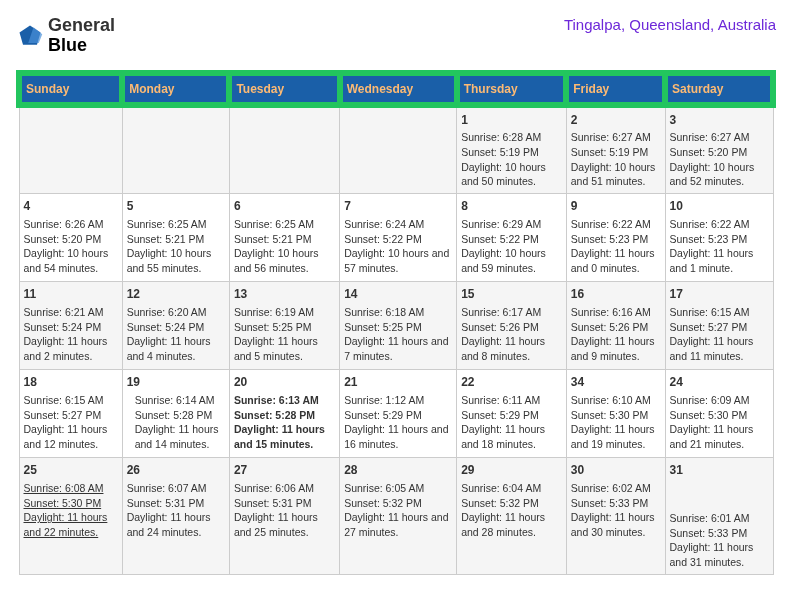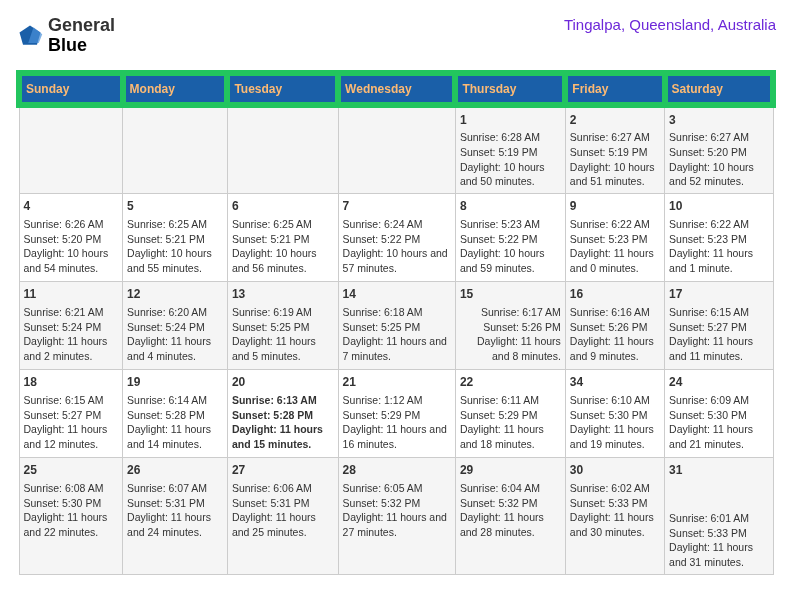--- a/index.html
+++ b/index.html
@@ -162,21 +162,21 @@
 Daylight: 10 hours and 56 minutes.</div>
         </td>
         <td>
           <span class="day-num">7</span>
           <div class="day-info" style="white-space: pre-line;">Sunrise: 6:24 AM
 Sunset: 5:22 PM
 Daylight: 10 hours and 57 minutes.</div>
         </td>
         <td>
           <span class="day-num">8</span>
-          <div class="day-info" style="white-space: pre-line;">Sunrise: 5:23 AM
+          <div class="day-info" style="white-space: pre-line;">Sunrise: 6:29 AM
 Sunset: 5:22 PM
 Daylight: 10 hours and 59 minutes.</div>
         </td>
         <td>
           <span class="day-num">9</span>
           <div class="day-info" style="white-space: pre-line;">Sunrise: 6:22 AM
 Sunset: 5:23 PM
 Daylight: 11 hours and 0 minutes.</div>
         </td>
         <td>
@@ -206,21 +206,21 @@
 Daylight: 11 hours and 5 minutes.</div>
         </td>
         <td>
           <span class="day-num">14</span>
           <div class="day-info" style="white-space: pre-line;">Sunrise: 6:18 AM
 Sunset: 5:25 PM
 Daylight: 11 hours and 7 minutes.</div>
         </td>
         <td>
           <span class="day-num">15</span>
-          <div class="day-info" style="white-space: pre-line; text-align: right;">Sunrise: 6:17 AM
+          <div class="day-info" style="white-space: pre-line;">Sunrise: 6:17 AM
 Sunset: 5:26 PM
 Daylight: 11 hours and 8 minutes.</div>
         </td>
         <td>
           <span class="day-num">16</span>
           <div class="day-info" style="white-space: pre-line;">Sunrise: 6:16 AM
 Sunset: 5:26 PM
 Daylight: 11 hours and 9 minutes.</div>
         </td>
         <td>
@@ -232,21 +232,21 @@
       </tr>
       <tr>
         <td>
           <span class="day-num">18</span>
           <div class="day-info" style="white-space: pre-line;">Sunrise: 6:15 AM
 Sunset: 5:27 PM
 Daylight: 11 hours and 12 minutes.</div>
         </td>
         <td>
           <span class="day-num">19</span>
-          <div class="day-info" style="white-space: pre-line;">Sunrise: 6:14 AM
+          <div class="day-info" style="white-space: pre-line; margin-left: 8px;">Sunrise: 6:14 AM
 Sunset: 5:28 PM
 Daylight: 11 hours and 14 minutes.</div>
         </td>
         <td>
           <span class="day-num">20</span>
           <div class="day-info" style="white-space: pre-line; font-weight: bold;">Sunrise: 6:13 AM
 Sunset: 5:28 PM
 Daylight: 11 hours and 15 minutes.</div>
         </td>
         <td>
@@ -270,21 +270,21 @@
         <td>
           <span class="day-num">24</span>
           <div class="day-info" style="white-space: pre-line;">Sunrise: 6:09 AM
 Sunset: 5:30 PM
 Daylight: 11 hours and 21 minutes.</div>
         </td>
       </tr>
       <tr>
         <td>
           <span class="day-num">25</span>
-          <div class="day-info" style="white-space: pre-line;">Sunrise: 6:08 AM
+          <div class="day-info" style="white-space: pre-line; text-decoration: underline;">Sunrise: 6:08 AM
 Sunset: 5:30 PM
 Daylight: 11 hours and 22 minutes.</div>
         </td>
         <td>
           <span class="day-num">26</span>
           <div class="day-info" style="white-space: pre-line;">Sunrise: 6:07 AM
 Sunset: 5:31 PM
 Daylight: 11 hours and 24 minutes.</div>
         </td>
         <td>

